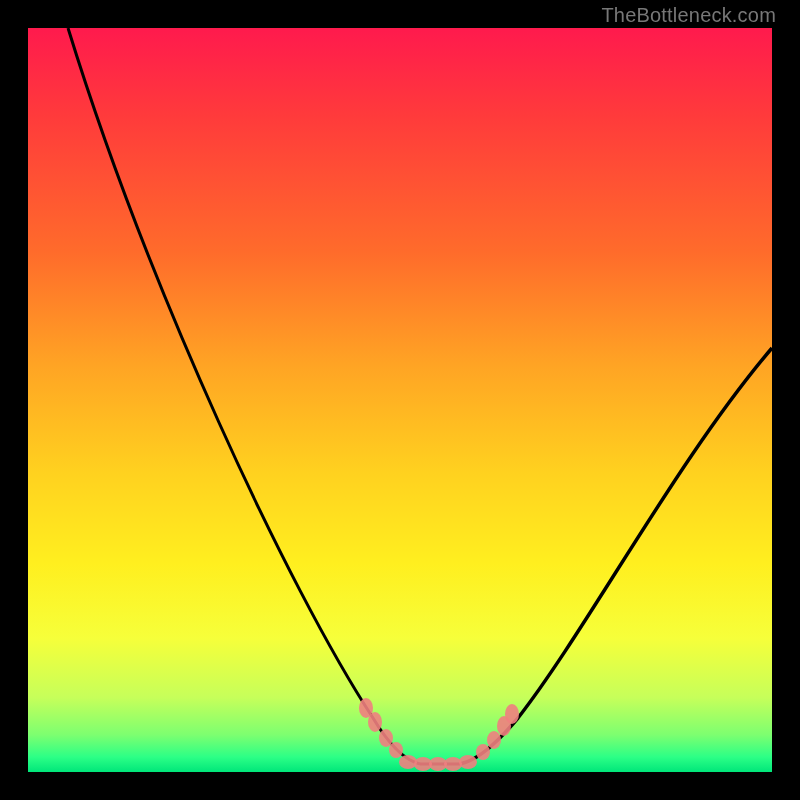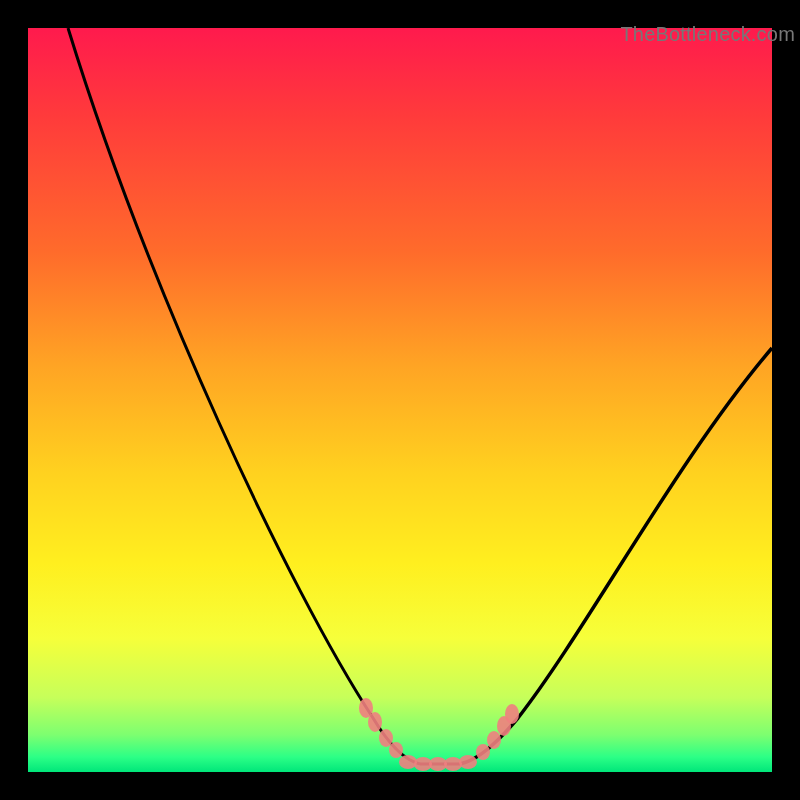--- a/index.html
+++ b/index.html
@@ -43,27 +43,26 @@
     position: absolute;
     left: 0;
     top: 0;
     width: 744px;
     height: 744px;
     overflow: visible;
   }
   .watermark {
     position: absolute;
     top: 4px;
-    right: 5px;
+    right: 24px;
     font-family: Arial, Helvetica, sans-serif;
     font-size: 20px;
     color: #777;
     letter-spacing: 0.2px;
     user-select: none;
-    margin-top: 19px;
   }
 </style>
 </head>
 <body>
 
 <div class="frame">
   <div class="plot-area">
     <svg class="curve" viewBox="0 0 744 744">
 
       <path d="M 40 0

